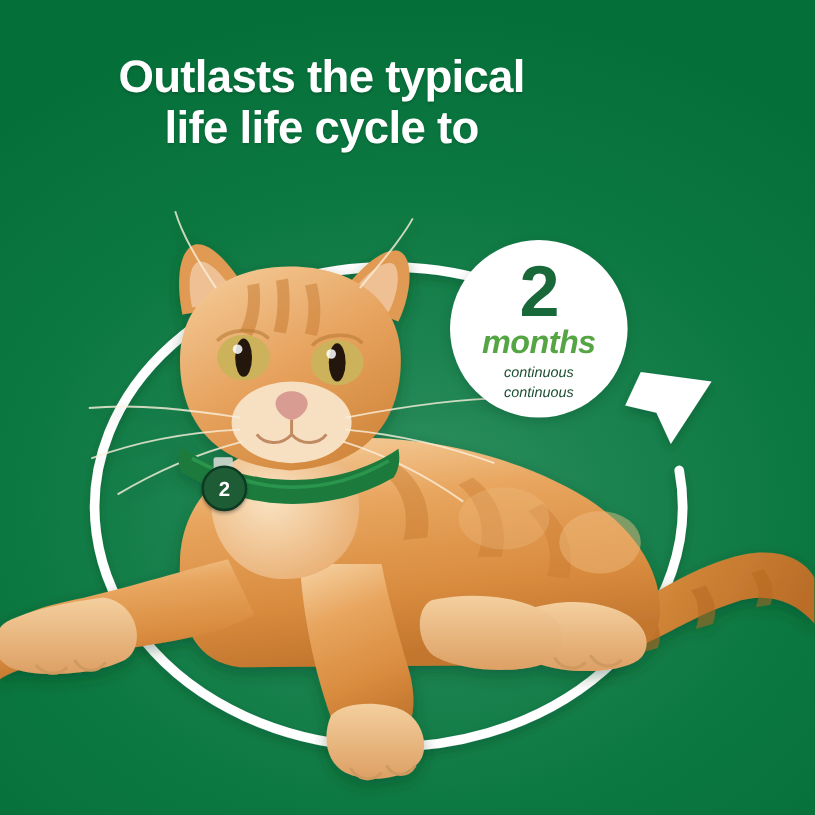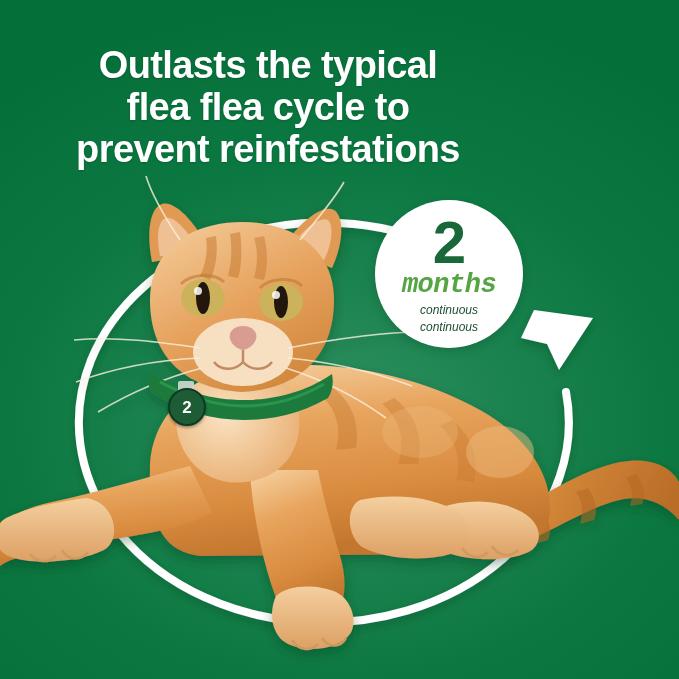--- a/index.html
+++ b/index.html
@@ -80,21 +80,20 @@
     margin-top: 4px;
   }
   .badge-months {
     color: #56a544;
     font-size: 27px;
     font-weight: bold;
     font-style: italic;
     line-height: 28px;
     letter-spacing: -0.5px;
     margin-top: 2px;
-    font-family: Liberation Mono, monospace;
   }
   .badge-sub {
     color: #1d4d32;
     font-size: 12px;
     font-style: italic;
     line-height: 17px;
     margin-top: 3px;
   }
 
   
@@ -120,22 +119,21 @@
     line-height: 17px;
   }
 </style>
 </head>
 <body>
 
 <div id="ad">
 
   <div class="headline">
     <span>Outlasts the typical</span>
-    <span>flea flea cycle to</span>
-    <span>prevent reinfestations</span>
+    <span>life life cycle to</span>
   </div>
 
   <svg class="ring-layer" viewBox="0 0 679 679">
     <defs>
       <filter id="ringShadow" x="-12%" y="-12%" width="128%" height="128%">
         <feDropShadow dx="0" dy="4" stdDeviation="4" flood-color="#003a1c" flood-opacity="0.30"></feDropShadow>
       </filter>
     </defs>
 
     <g filter="url(#ringShadow)">

